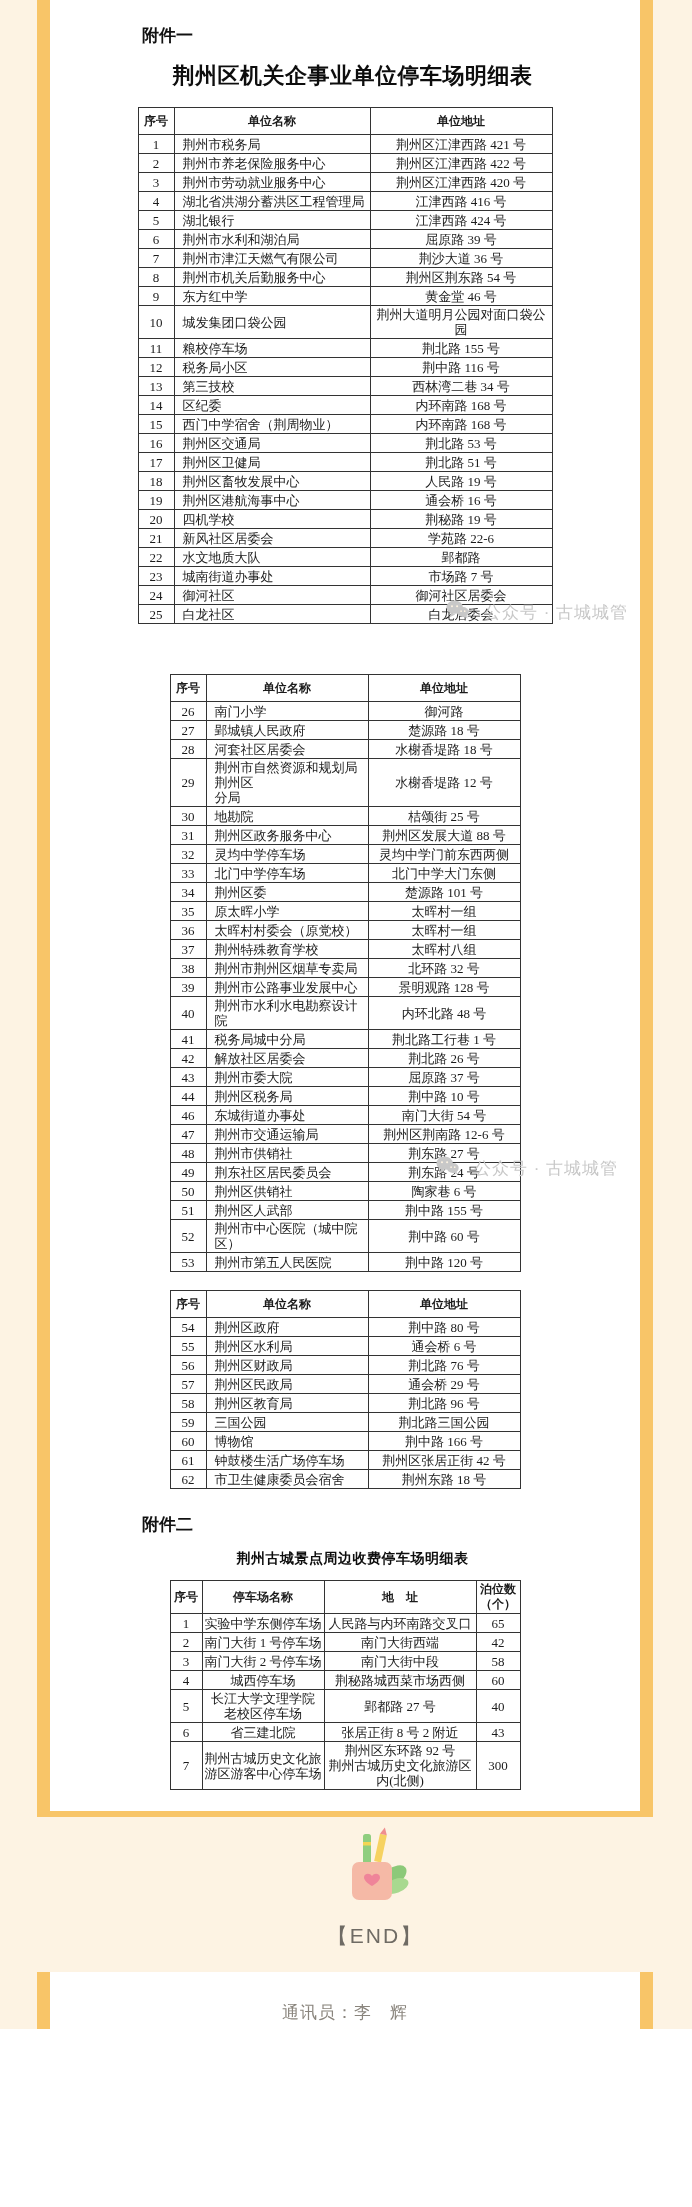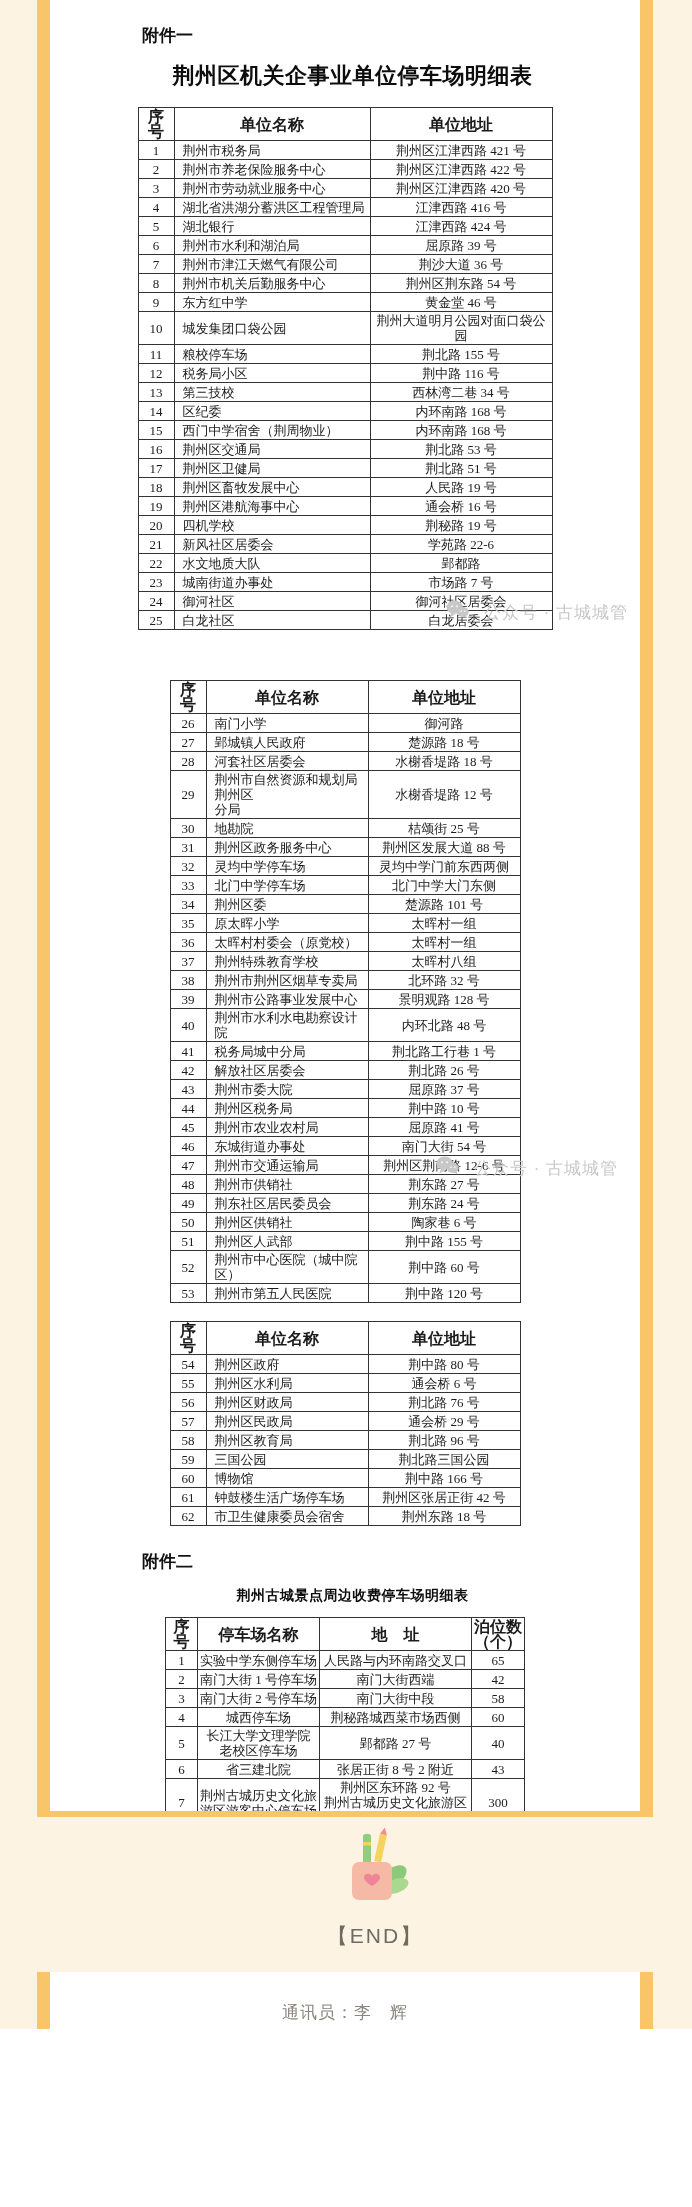--- a/index.html
+++ b/index.html
@@ -8,21 +8,21 @@
   .cream-bg{position:absolute;top:0;left:0;width:692px;height:2193px;background:#fdf3e3;}
   .card{position:absolute;left:37px;width:616px;box-sizing:border-box;background:#ffffff;
         border-left:13px solid #f8c568;border-right:13px solid #f8c568;}
   #card1{top:0;height:1817px;border-bottom:6px solid #f8c568;overflow:hidden;padding-top:24px;}
   #card2{top:1972px;height:169px;border-bottom:6px solid #f8c568;text-align:center;padding-top:24px;overflow:hidden;}
   .attach-label{margin:0 0 0 92px;font-size:17px;font-weight:bold;color:#111;}
   .doc-title{margin:14px 0 0 15px;text-align:center;font-size:22px;font-weight:800;color:#0d0d0d;letter-spacing:0.5px;}
   #title2{font-size:14px;text-align:center;}
   .doc-table{border-collapse:collapse;table-layout:fixed;margin:0 auto;
              font-family:"Liberation Serif",serif;font-size:13px;color:#1b1b1b;}
-  .doc-table th{font-family:"Liberation Sans",sans-serif;font-size:16px;font-weight:bold;
+  .doc-table th{font-family:"Liberation Sans",sans-serif;font-size:12px;font-weight:bold;
                 border:1px solid #333;height:24px;white-space:pre-line;line-height:15px;padding:1px 2px;}
   .doc-table td{border:1px solid #333;height:16px;line-height:15px;text-align:center;
                 white-space:pre-line;padding:1px 2px;overflow:hidden;}
   .t-units td:nth-child(2){text-align:left;padding-left:8px;}
   #table1{margin-top:16px;}
   #table2{margin-top:50px;}
   #table3{margin-top:18px;}
   #label2{margin-top:24px;}
   #table4{margin-top:12px;}
   .watermark{position:absolute;display:flex;align-items:center;gap:15px;z-index:5;
@@ -288,25 +288,20 @@
           </tr>
           <tr>
             <td>43</td>
             <td>荆州市委大院</td>
             <td>屈原路 37 号</td>
           </tr>
           <tr>
             <td>44</td>
             <td>荆州区税务局</td>
             <td>荆中路 10 号</td>
-          </tr>
-          <tr>
-            <td>45</td>
-            <td>荆州市农业农村局</td>
-            <td>屈原路 41 号</td>
           </tr>
           <tr>
             <td>46</td>
             <td>东城街道办事处</td>
             <td>南门大街 54 号</td>
           </tr>
           <tr>
             <td>47</td>
             <td>荆州市交通运输局</td>
             <td>荆州区荆南路 12-6 号</td>

